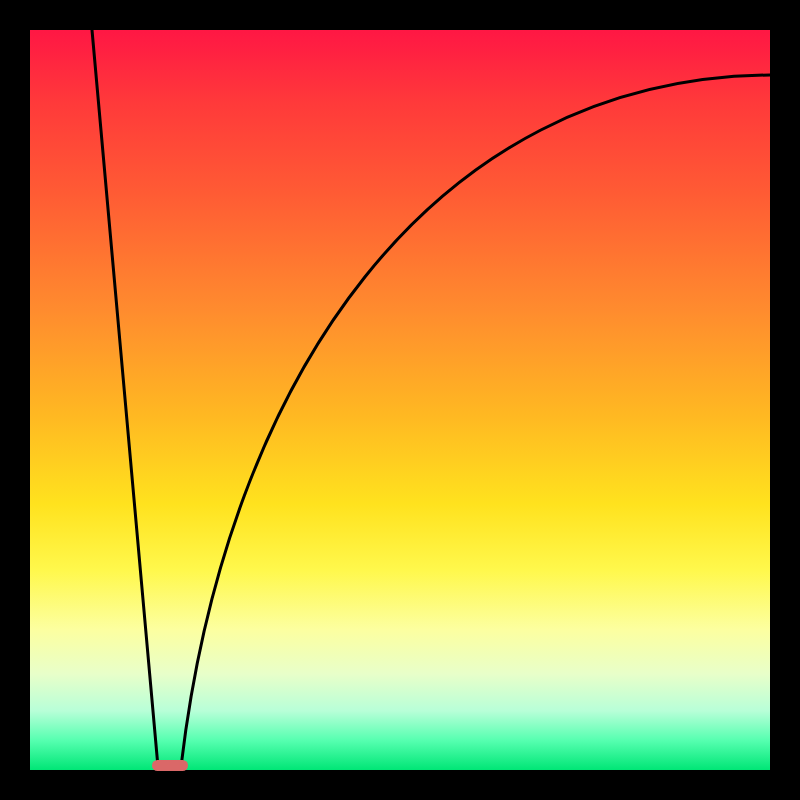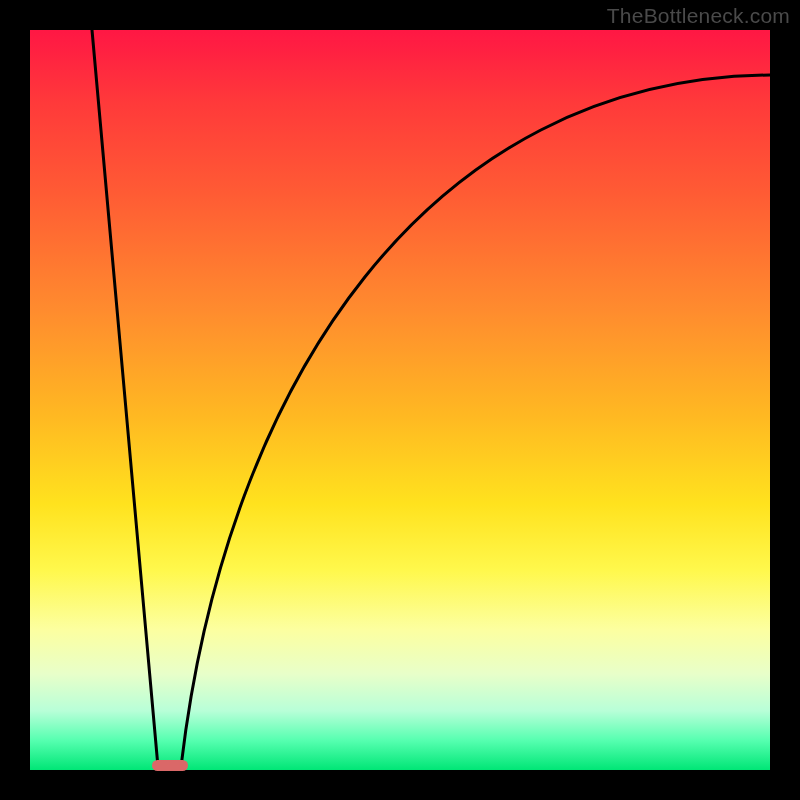--- a/index.html
+++ b/index.html
@@ -62,21 +62,20 @@
     height: 11px;
     border-radius: 6px;
     background: #da6868;
     z-index: 4;
   }
 </style>
 </head>
 <body>
 
 <div class="frame">
-  <div class="watermark">TheBottleneck.com</div>
 
   <div class="plot">
 
     <svg class="curves" viewBox="0 0 740 740" preserveAspectRatio="none">
       <path stroke="#000" stroke-width="3" fill="none" stroke-linecap="round" d="M 62 0 L 128 737"></path>
       <path stroke="#000" stroke-width="3" fill="none" stroke-linecap="round" d="M 151 737 C 196 350, 400 48, 740 45"></path>
     </svg>
 
     <div class="marker" style="left:122px;bottom:-1px;width:36px;"></div>
   </div>

